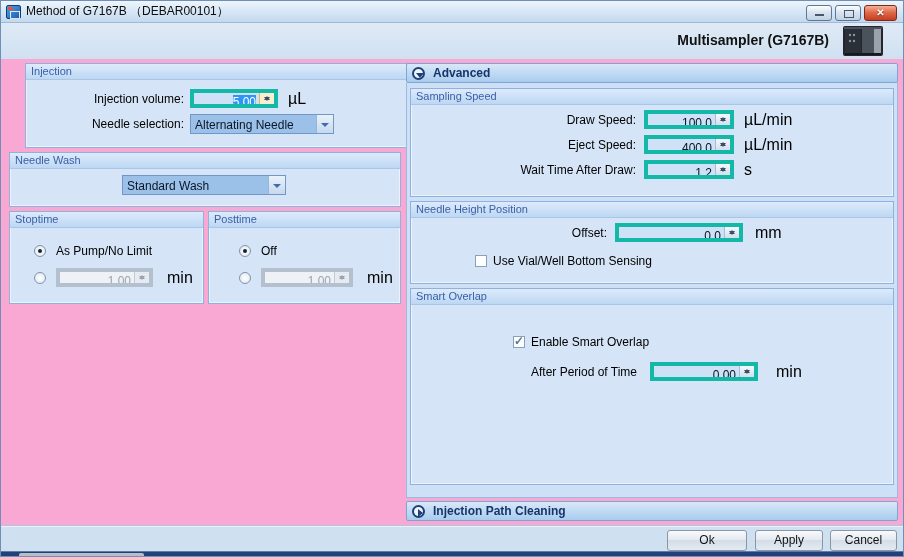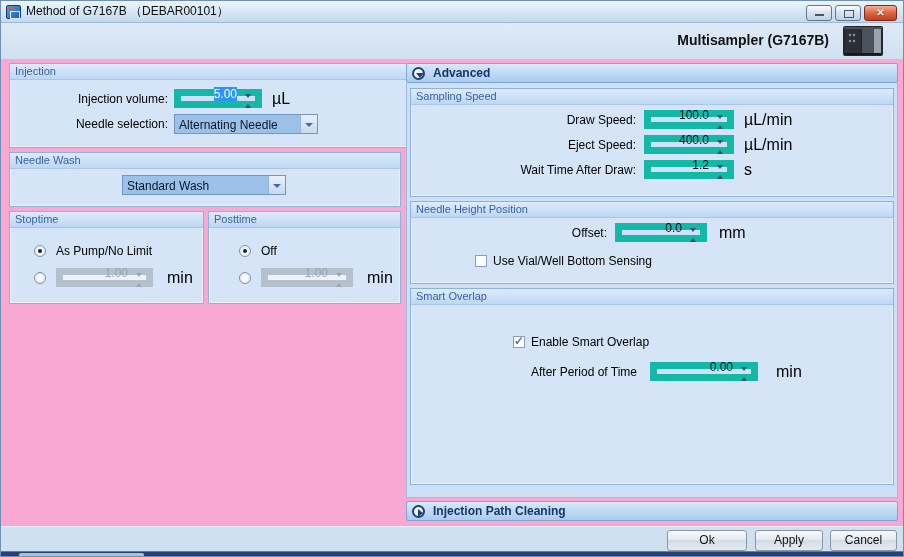--- a/index.html
+++ b/index.html
@@ -53,21 +53,21 @@
     border:1px solid #8fb2dc; box-shadow:inset 0 0 0 1px rgba(255,255,255,.55);
   }
   .group-hd {
     height:16px; line-height:15px; font-size:11px; color:#3a60a8;
     padding-left:5px; background:linear-gradient(#ddebfb,#bdd7f3);
     border-bottom:1px solid #a9c6e9;
   }
   .row { display:flex; align-items:center; }
   .lbl { text-align:right; font-size:12px; color:#000; }
   
-  .field { height:19px; background:#cfe1f7; border:7px solid #14b8a6; display:flex;align-items:flex-end; }
+  .field { height:19px; background:#cfe1f7; border:4px solid #14b8a6; display:flex; }
   .val { flex:1; text-align:right; font-size:12px; color:#06121f; padding:2px 3px 0 2px; white-space:nowrap; overflow:hidden; }
   .sel { background:#2e95f7; color:#fff; }
   .spin { width:15px; border-left:1px solid #a7bcd9; display:flex; flex-direction:column; background:linear-gradient(#f5f9fd,#d3dfee); cursor:pointer; }
   .spin i { flex:1; position:relative; }
   .spin i.up::after { content:""; position:absolute; left:4px; top:3px; border-left:3px solid transparent; border-right:3px solid transparent; border-bottom:4px solid #3c4f66; }
   .spin i.dn::after { content:""; position:absolute; left:4px; bottom:3px; border-left:3px solid transparent; border-right:3px solid transparent; border-top:4px solid #3c4f66; }
   .spin.hot { background:#f8efcf; border-left-color:#d9bb56; }
   .field.disabled { background:#eef2f6; border-color:#b4c0ce; }
   .val.dis { color:#9aa5b1; }
   .spin.dis { background:#e6ebf1; border-left-color:#c3ccd6; }
@@ -134,21 +134,21 @@
       <circle cx="7" cy="9" r="1.2" fill="#8a929c"></circle>
         <circle cx="11" cy="9" r="1.2" fill="#8a929c"></circle>
       <circle cx="7" cy="15" r="1.2" fill="#8a929c"></circle>
         <circle cx="11" cy="15" r="1.2" fill="#8a929c"></circle>
       <rect x="19" y="3" width="12" height="25" fill="#4a525c"></rect>
       <rect x="31" y="3" width="7" height="25" fill="#9aa2ac"></rect>
       <rect x="2" y="27" width="36" height="2" fill="#15181c"></rect>
     </svg>
   </div>
 
-  <div class="group" style="left:8px; top:62px; width:428px; height:85px;">
+  <div class="group" style="left:24px; top:62px; width:428px; height:85px;">
     <div class="group-hd">Injection</div>
     <div class="row" style="margin-top:9px;">
       <span class="lbl" style="width:158px; margin-right:6px;">Injection volume:</span>
       <div class="field" style="width:88px;">
         <span class="val"><span class="sel">5.00</span></span>
         <span class="spin hot">
             <i class="up"></i>
             <i class="dn"></i>
           </span>
       </div>
@@ -252,21 +252,21 @@
             </span>
         </div>
         <span class="unit" style="margin-left:10px;">s</span>
       </div>
     </div>
 
     <div class="group" style="left:3px; top:118px; width:484px; height:83px;">
       <div class="group-hd">Needle Height Position</div>
       <div class="row" style="margin-top:5px;">
         <span class="lbl" style="width:196px; margin-right:8px;">Offset:</span>
-        <div class="field" style="width:92px;">
+        <div class="field" style="width:128px;">
           <span class="val">0.0</span>
           <span class="spin">
               <i class="up"></i>
               <i class="dn"></i>
             </span>
         </div>
         <span class="unit" style="margin-left:12px;">mm</span>
       </div>
       <div class="row" style="margin-top:12px; padding-left:64px;">
         <span class="checkbox"></span>

